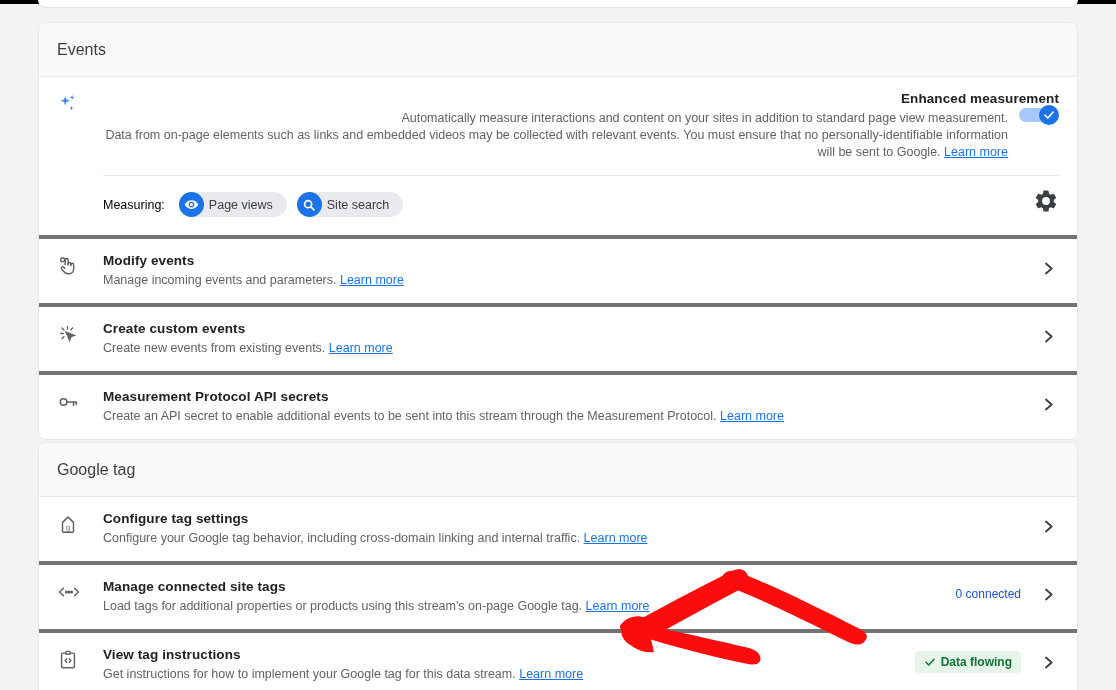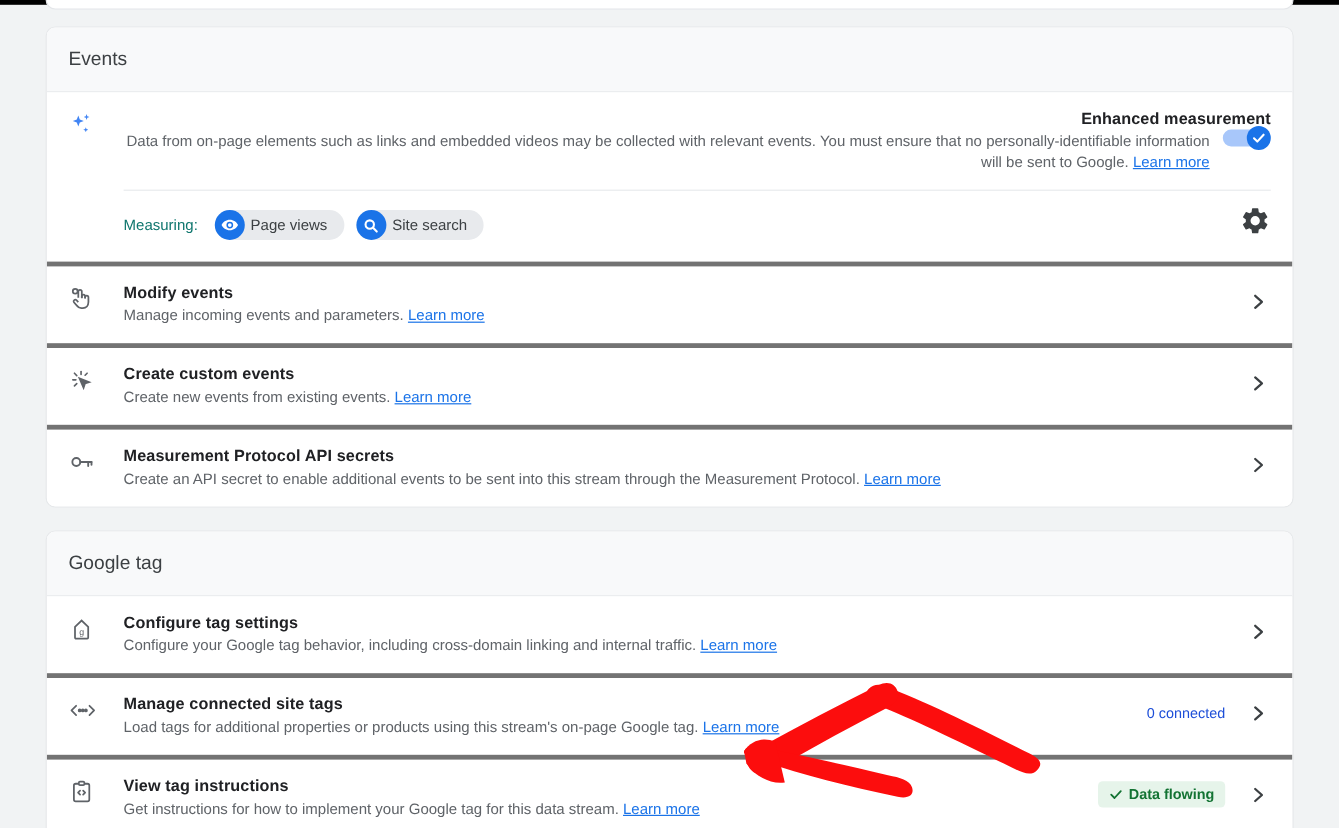--- a/index.html
+++ b/index.html
@@ -83,21 +83,21 @@
     position: absolute; right: 0; top: 0; width: 20px; height: 20px;
     background: #1a73e8; border-radius: 50%;
     display: flex; align-items: center; justify-content: center;
   }
   .divider { height: 1px; background: #e8eaed; margin: 14px 0 0 0; }
 
   .measuring {
     display: flex; align-items: center; gap: 10px;
     padding: 16px 0 18px 0; position: relative;
   }
-  .measuring-label { font-size: 12.5px; color: #0f766e; margin-right: 4px; }
+  .measuring-label { font-size: 12.5px; color: #000000; margin-right: 4px; }
   .chip {
     display: inline-flex; align-items: center;
     height: 25px; background: #e8eaed; border-radius: 13px;
     padding: 0 14px 0 30px; position: relative;
     font-size: 12.5px; color: #3c4043; cursor: pointer;
   }
   .chip-ico {
     position: absolute; left: 0; top: 0;
     width: 25px; height: 25px; border-radius: 50%;
     background: #1a73e8; color: #fff;
@@ -138,20 +138,21 @@
       <div class="row-ico">
         <svg width="22" height="22" viewBox="0 0 24 24" fill="#4285f4">
           <path d="M9 3.5l1.35 3.65L14 8.5l-3.65 1.35L9 13.5l-1.35-3.65L4 8.5l3.65-1.35L9 3.5z"></path>
           <path d="M16.5 2.2l.72 1.95 1.95.72-1.95.72-.72 1.95-.72-1.95-1.95-.72 1.95-.72.72-1.95z"></path>
           <path d="M15.8 14.2l.62 1.68 1.68.62-1.68.62-.62 1.68-.62-1.68-1.68-.62 1.68-.62.62-1.68z"></path>
         </svg>
       </div>
       <div class="row-body">
         <div class="row-title">Enhanced measurement</div>
         <div class="row-desc em-desc">
+          <div>Automatically measure interactions and content on your sites in addition to standard page view measurement.</div>
           <span>Data from on-page elements such as links and embedded videos may be collected with relevant events. You must ensure that no personally-identifiable information will be sent to Google.</span>
           <span class="lnk">Learn more</span>
         </div>
 
         <div class="divider"></div>
 
         <div class="measuring">
           <span class="measuring-label">Measuring:</span>
 
           <span class="chip">

